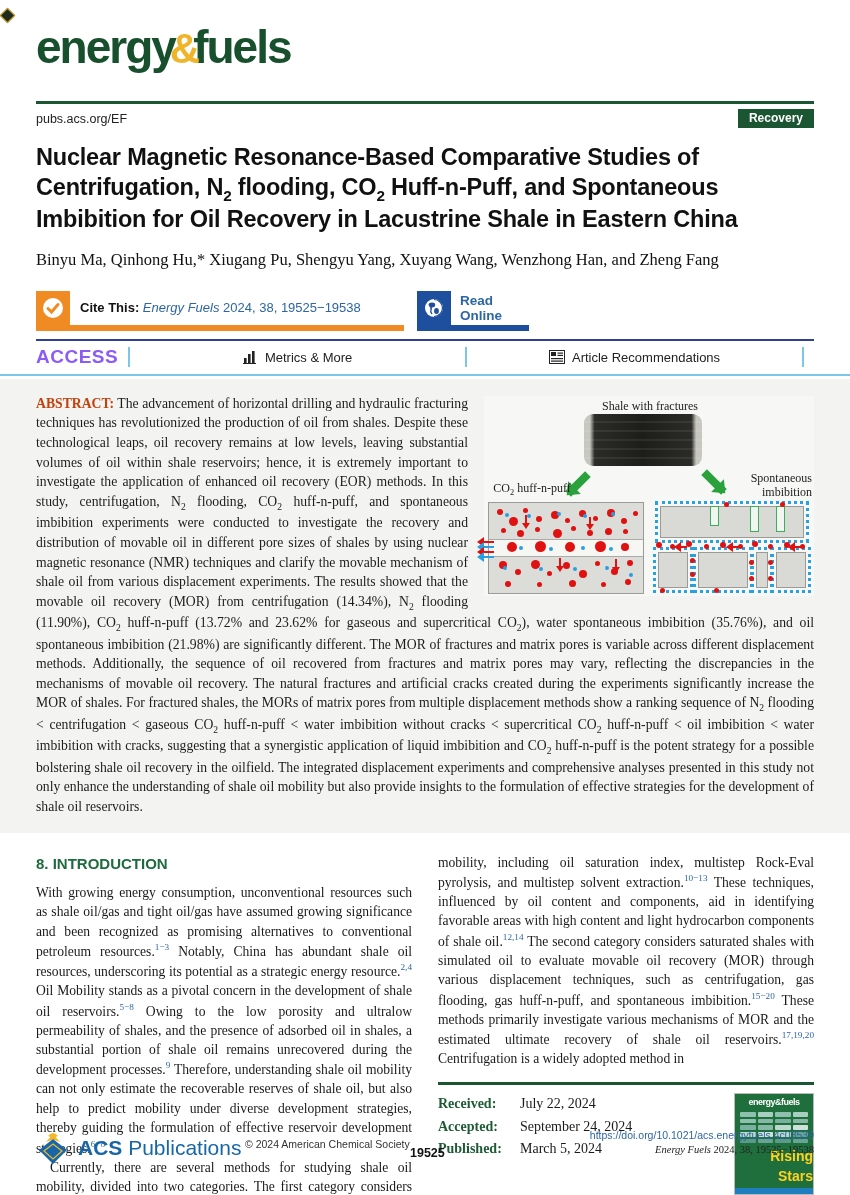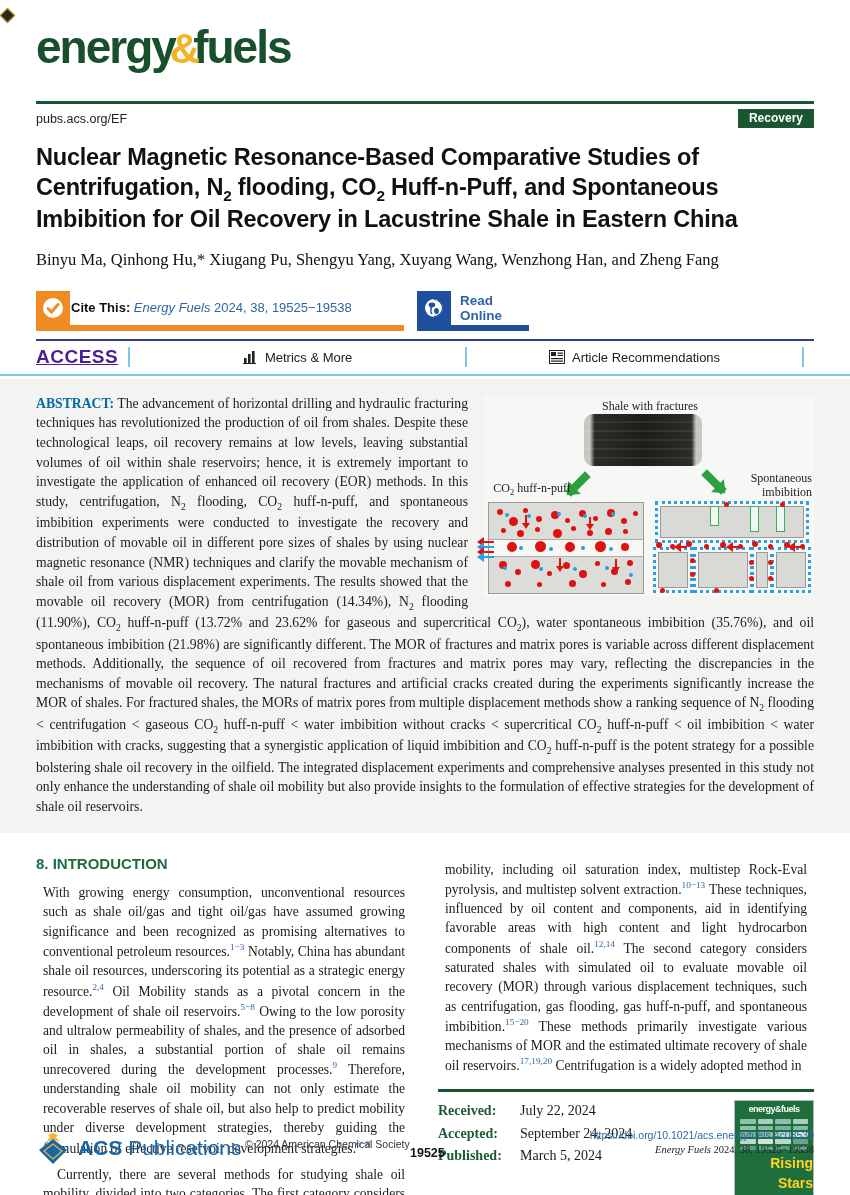--- a/index.html
+++ b/index.html
@@ -24,38 +24,38 @@
   
   .title{font-family:"Liberation Sans",sans-serif;font-weight:bold;font-size:23.5px;
          line-height:1.26;color:#111;margin-top:15px;max-width:762px;letter-spacing:-0.2px;}
   .title sub{font-size:65%;}
   .authors{margin-top:11px;font-size:16.5px;color:#111;}
 
   
   .cite-row{display:flex;margin-top:21px;align-items:stretch;}
   .cite-left{display:flex;align-items:center;border-bottom:6px solid #ef8b22;width:368px;}
   .check-sq{width:34px;height:34px;background:#ef8b22;display:flex;align-items:center;justify-content:center;flex:0 0 34px;}
-  .cite-text{font-family:"Liberation Sans",sans-serif;font-size:13px;margin-left:1px;color:#2d66a5;}
+  .cite-text{font-family:"Liberation Sans",sans-serif;font-size:13px;margin-left:10px;color:#2d66a5;}
   .cite-text b{color:#111;}
   .read-right{display:flex;align-items:center;border-bottom:6px solid #1d4f9e;width:112px;margin-left:13px;}
   .globe-sq{width:34px;height:34px;background:#1d4f9e;display:flex;align-items:center;justify-content:center;flex:0 0 34px;}
   .read-label{font-family:"Liberation Sans",sans-serif;font-weight:bold;font-size:13.5px;color:#2d66a5;margin-left:9px;}
 
   
   .rule-navy{height:2px;background:#303f8f;margin-top:8px;}
   .access-row{display:flex;align-items:center;height:33px;font-family:"Liberation Sans",sans-serif;}
-  .access-word{color:#4c1d95;font-weight:bold;font-size:19px;letter-spacing:0.5px;text-decoration:underline;}
+  .access-word{color:#8b5cf6;font-weight:bold;font-size:19px;letter-spacing:0.5px;}
   .vdiv{width:2px;height:20px;background:#7cc6ec;margin:0 10px;}
   .access-item{flex:1;display:flex;align-items:center;justify-content:center;font-size:13px;color:#222;gap:7px;}
   .rule-lblue{height:2px;background:#7cc6ec;}
 
   
   .abstract{background:#f3f3f1;padding:15px 36px 16px;margin-top:3px;font-size:13.7px;
             line-height:1.43;text-align:justify;color:#1c1c1c;}
-  .abstract .abs-label{font-weight:bold;color:#0369a1;}
+  .abstract .abs-label{font-weight:bold;color:#c2410c;}
   .abstract sub{font-size:70%;}
 
   
   .graphic{float:right;width:330px;height:200px;margin:2px 0 8px 16px;position:relative;
            background:#f7f7f5;font-size:12px;text-align:center;}
   .g-top-label{position:absolute;left:88px;top:2px;width:156px;color:#222;}
   .g-core{position:absolute;left:100px;top:18px;width:118px;height:52px;border-radius:9px;
           background:linear-gradient(90deg,#c7c7c0 0%,#c7c7c0 5%,#2b2b27 9%,#1d1d1a 50%,#2b2b27 91%,#c7c7c0 95%,#c7c7c0 100%);}
   .g-core::after{content:"";position:absolute;inset:0;border-radius:9px;
           background:repeating-linear-gradient(180deg,transparent 0 7px,rgba(255,255,255,.07) 7px 9px);}
@@ -75,21 +75,21 @@
   .ha.b{background:#2a9fe0;}
   .ha.b::before{border-right-color:#2a9fe0;}
   .va{position:absolute;width:2px;background:#e01111;}
   .va::after{content:"";position:absolute;left:-3px;bottom:-6px;border:4px solid transparent;border-top:6px solid #e01111;}
   .rblock{position:absolute;background:#d9d9d5;border:1px solid #9a9a96;outline:3px dotted #29a1e0;outline-offset:2px;}
   .slot{position:absolute;background:#f2f6f2;border:1px solid #3fae58;}
 
   
   .columns{display:flex;gap:26px;margin:20px 36px 0;}
   .col{flex:1;font-size:13.6px;line-height:1.43;text-align:justify;}
-  .col p{margin:7px;}
+  .col p{margin:0;}
   .col p.indent{text-indent:14px;}
   h2.sec{font-family:"Liberation Sans",sans-serif;color:#1e6b3e;font-size:15px;margin:0 0 9px;}
   sup{font-size:68%;color:#2d66a5;}
 
   
   .dates-wrap{margin-top:14px;}
   .hr-green{height:2.5px;background:#1a5632;}
   .dates-inner{display:flex;justify-content:space-between;padding:8px 0 6px;}
   .dates-rows{font-size:14px;line-height:1.62;}
   .d-label{font-weight:bold;color:#1e5b35;display:inline-block;width:82px;}

